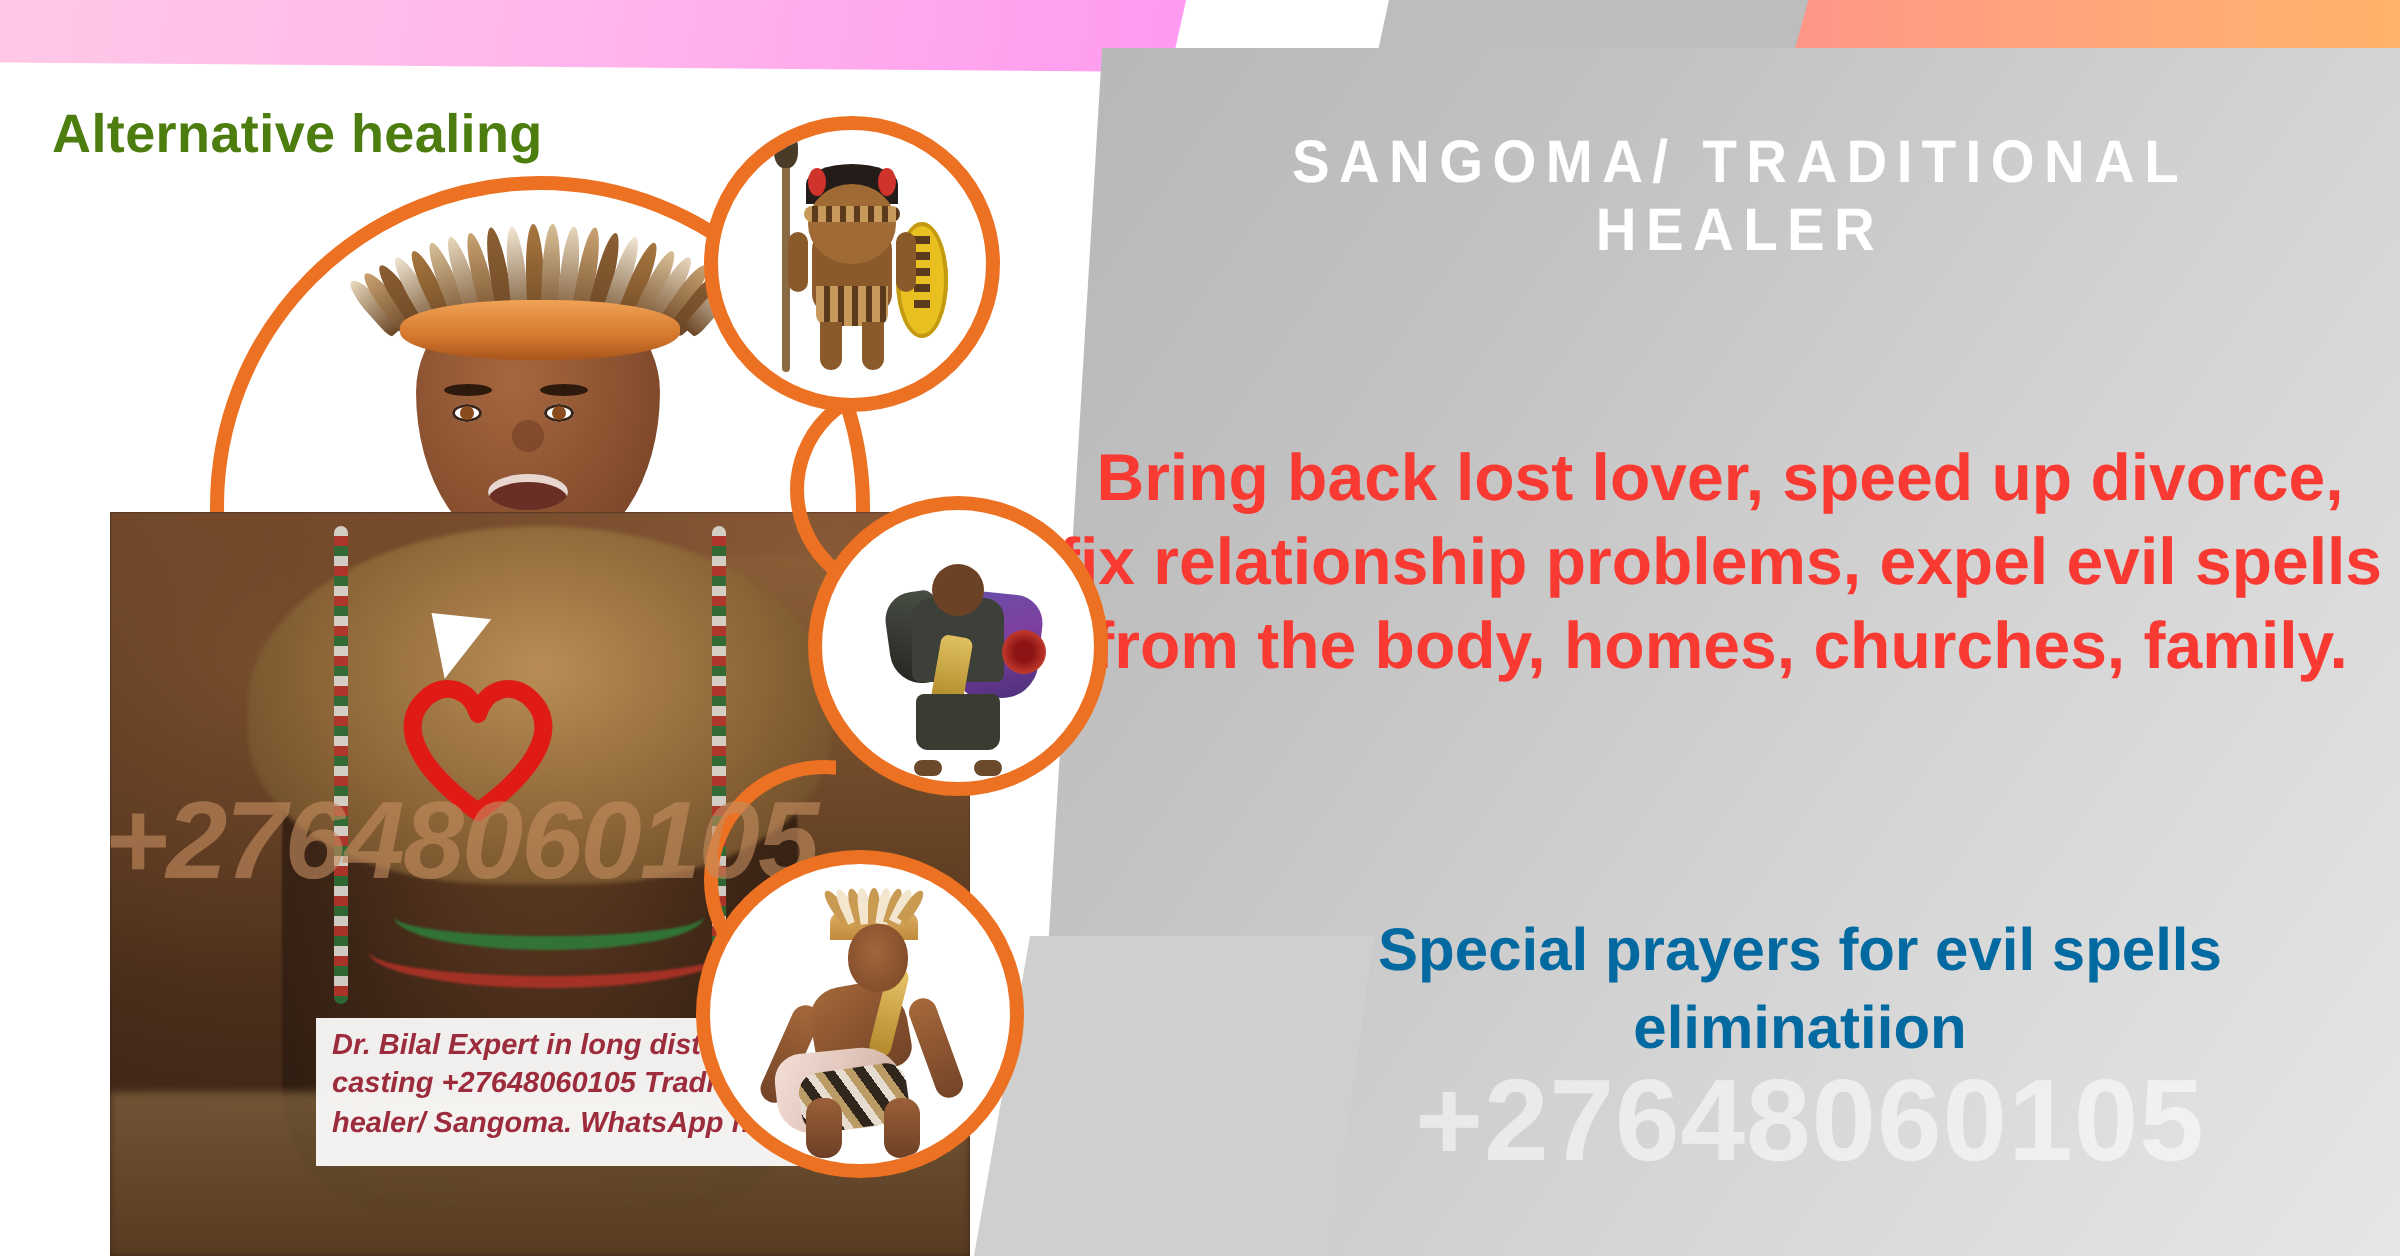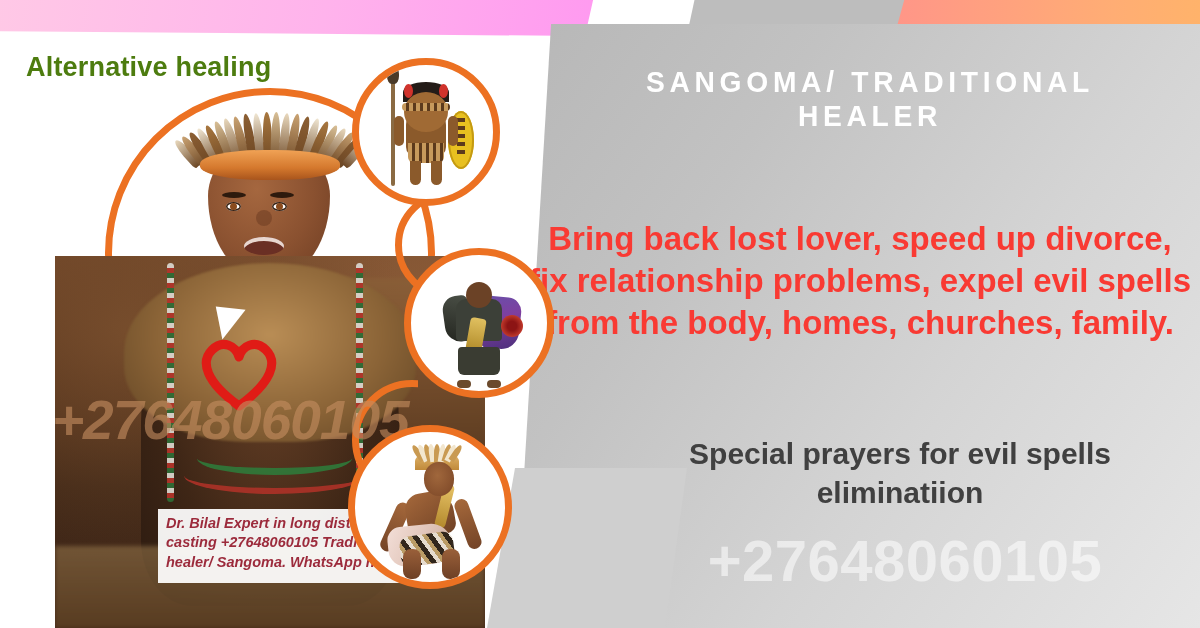--- a/index.html
+++ b/index.html
@@ -341,23 +341,23 @@
     font-size:66px; font-weight:700; color:#ffffff;
     letter-spacing:9px; line-height:1.05;
   }
   .pitch{
     position:absolute; left:528px; top:218px; width:664px;
     text-align:center;
     font-size:33px; font-weight:700; color:#f93a33;
     line-height:1.28;
   }
   .sub{
-    position:absolute; left:610px; top:434px; width:580px;
+    position:absolute; left:610px; top:456px; width:580px;
     text-align:center;
-    font-size:30px; font-weight:700; color:#404040;
+    font-size:30px; font-weight:700; color:#0369a1;
     line-height:1.3;
   }
   .wm-right{
     position:absolute; left:610px; top:527px; width:590px;
     text-align:center;
     font-size:58px; font-weight:700;
     color:rgba(255,255,255,.55);
     letter-spacing:.5px; white-space:nowrap;
   }
 </style>

